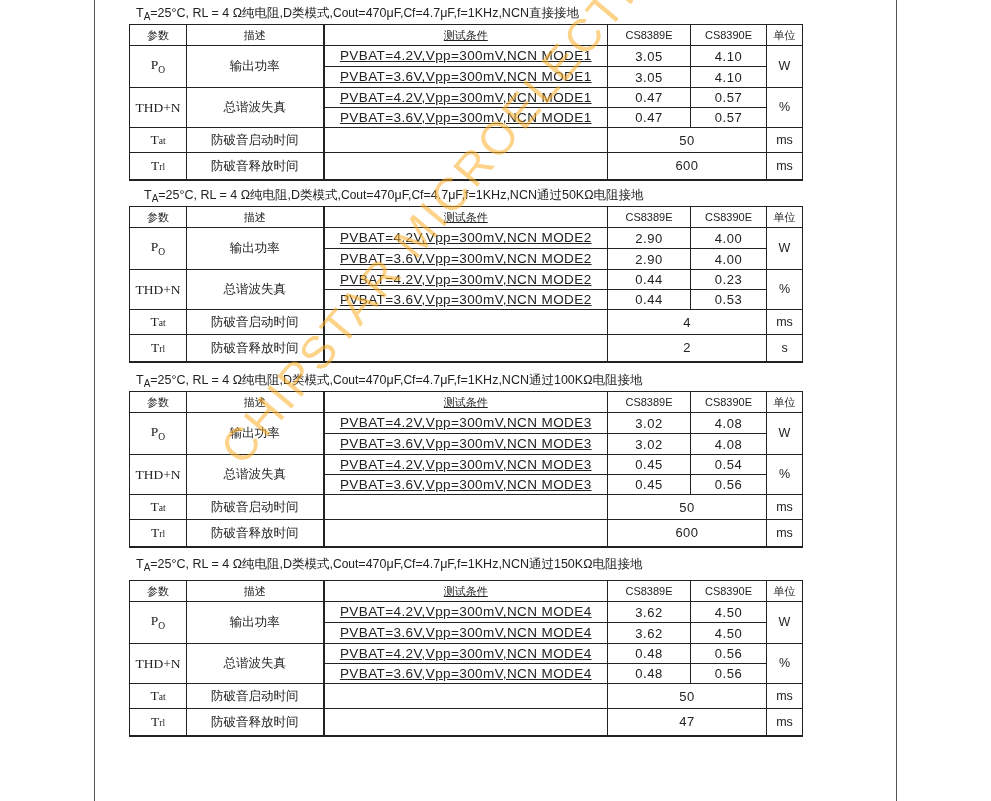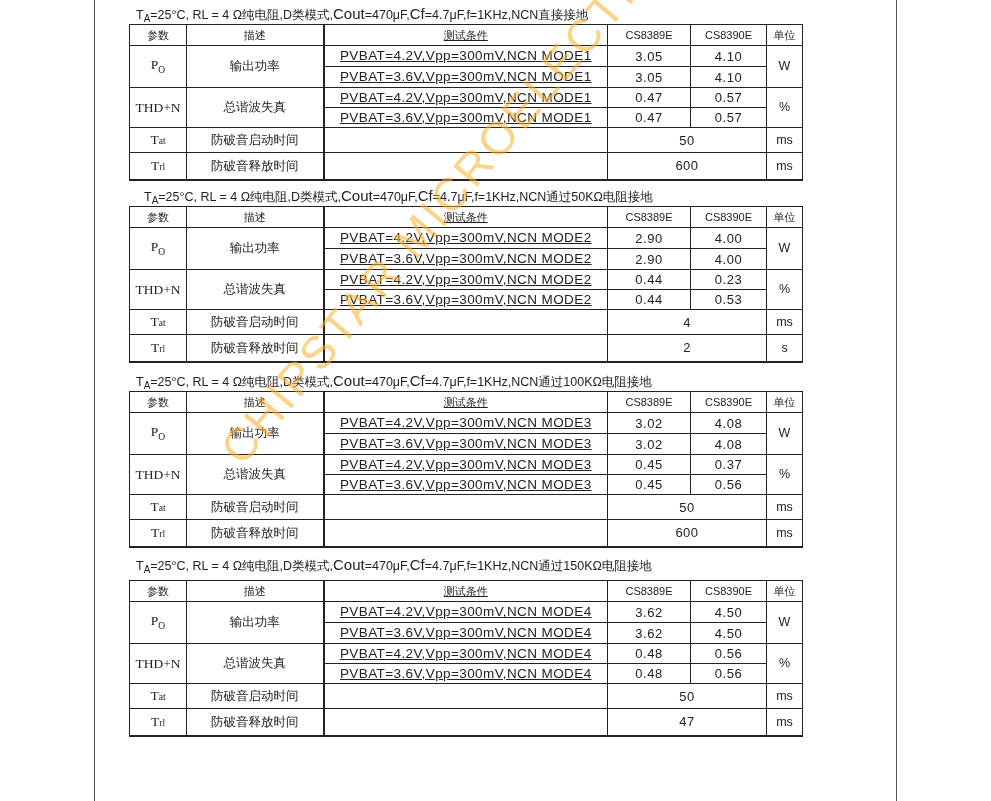--- a/index.html
+++ b/index.html
@@ -2,21 +2,21 @@
 <html><head>
 <meta charset="utf-8">
 <style>
   html, body { margin: 0; padding: 0; background: #ffffff; }
   body { width: 991px; height: 801px; position: relative; overflow: hidden;
          font-family: "Liberation Sans", "DejaVu Sans", sans-serif; color: #222; }
   .page-border-left { position: absolute; left: 94px; top: 0; width: 1px; height: 801px; background: #555; }
   .page-border-right { position: absolute; left: 896px; top: 0; width: 1px; height: 801px; background: #555; }
   .caption { position: absolute; left: 136px; font-size: 12.5px; white-space: nowrap; color: #222; letter-spacing: 0; }
   .caption sub { font-size: 10px; vertical-align: -3px; }
-  .caption .small { font-size: 15px; }
+  .caption .small { font-size: 12px; }
   table.spec { position: absolute; left: 129px; border-collapse: collapse; table-layout: fixed; width: 673px; }
   table.spec td { border: 1px solid #222; padding: 0; text-align: center; vertical-align: middle;
                   font-size: 13px; line-height: 1; color: #222; white-space: nowrap; overflow: hidden; }
   table.spec tr.hdr td { font-size: 11px; }
   table.spec td.cond { font-size: 13.5px; letter-spacing: 0.4px; }
   table.spec td.desc { font-size: 12.5px; }
   table.spec td.param { font-size: 13.5px; font-family: Liberation Serif, serif; }
   table.spec td.param sub, table.spec td.param .sub { font-size: 9.5px; }
   table.spec td.unit { font-size: 12.5px; }
   table.spec td.val { font-size: 13px; letter-spacing: 0.5px; }
@@ -196,21 +196,21 @@
     <tr style="height:21px">
       <td class="cond thickl">PVBAT=3.6V,Vpp=300mV,NCN MODE3</td>
       <td class="val">3.02</td>
       <td class="val">4.08</td>
     </tr>
     <tr style="height:20px">
       <td class="param" rowspan="2">THD+N</td>
       <td class="desc" rowspan="2">总谐波失真</td>
       <td class="cond thickl">PVBAT=4.2V,Vpp=300mV,NCN MODE3</td>
       <td class="val">0.45</td>
-      <td class="val">0.37</td>
+      <td class="val">0.54</td>
       <td class="unit" rowspan="2">%</td>
     </tr>
     <tr style="height:20px">
       <td class="cond thickl">PVBAT=3.6V,Vpp=300mV,NCN MODE3</td>
       <td class="val">0.45</td>
       <td class="val">0.56</td>
     </tr>
     <tr style="height:25px">
       <td class="param"><span>T</span><span class="sub">at</span></td>
       <td class="desc">防破音启动时间</td>

